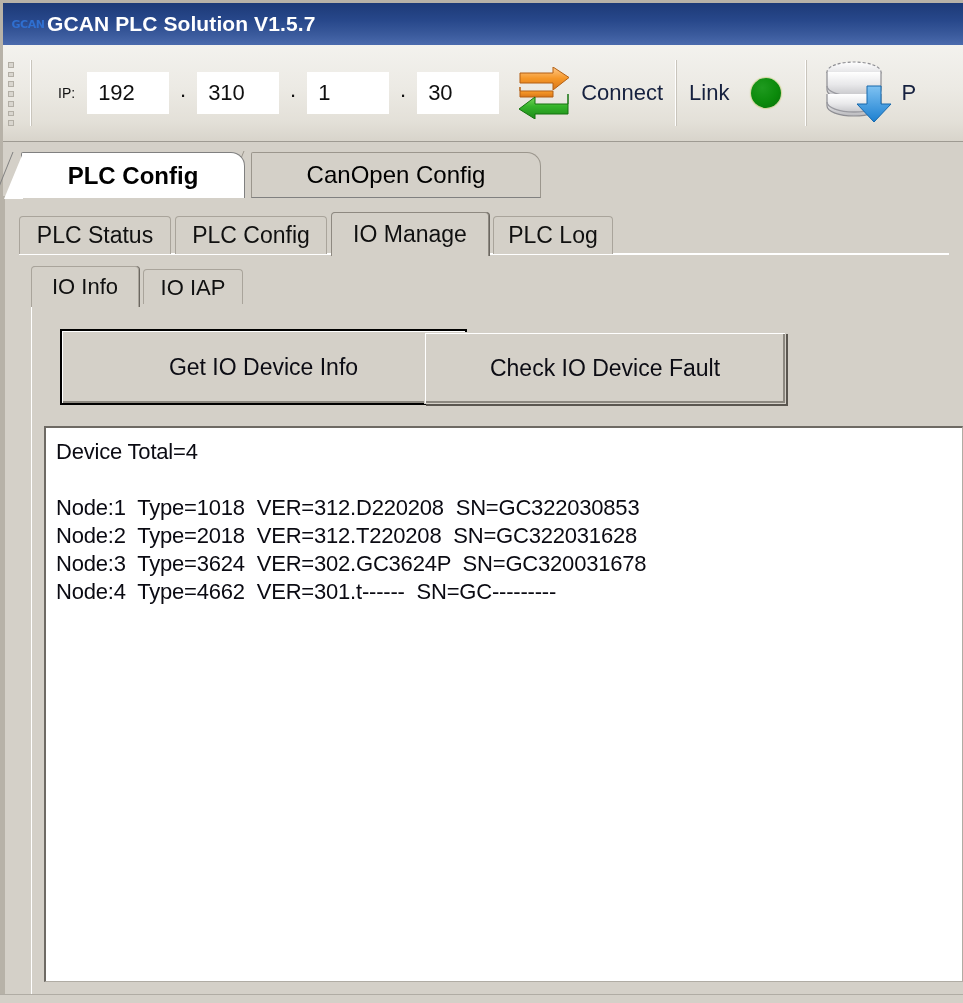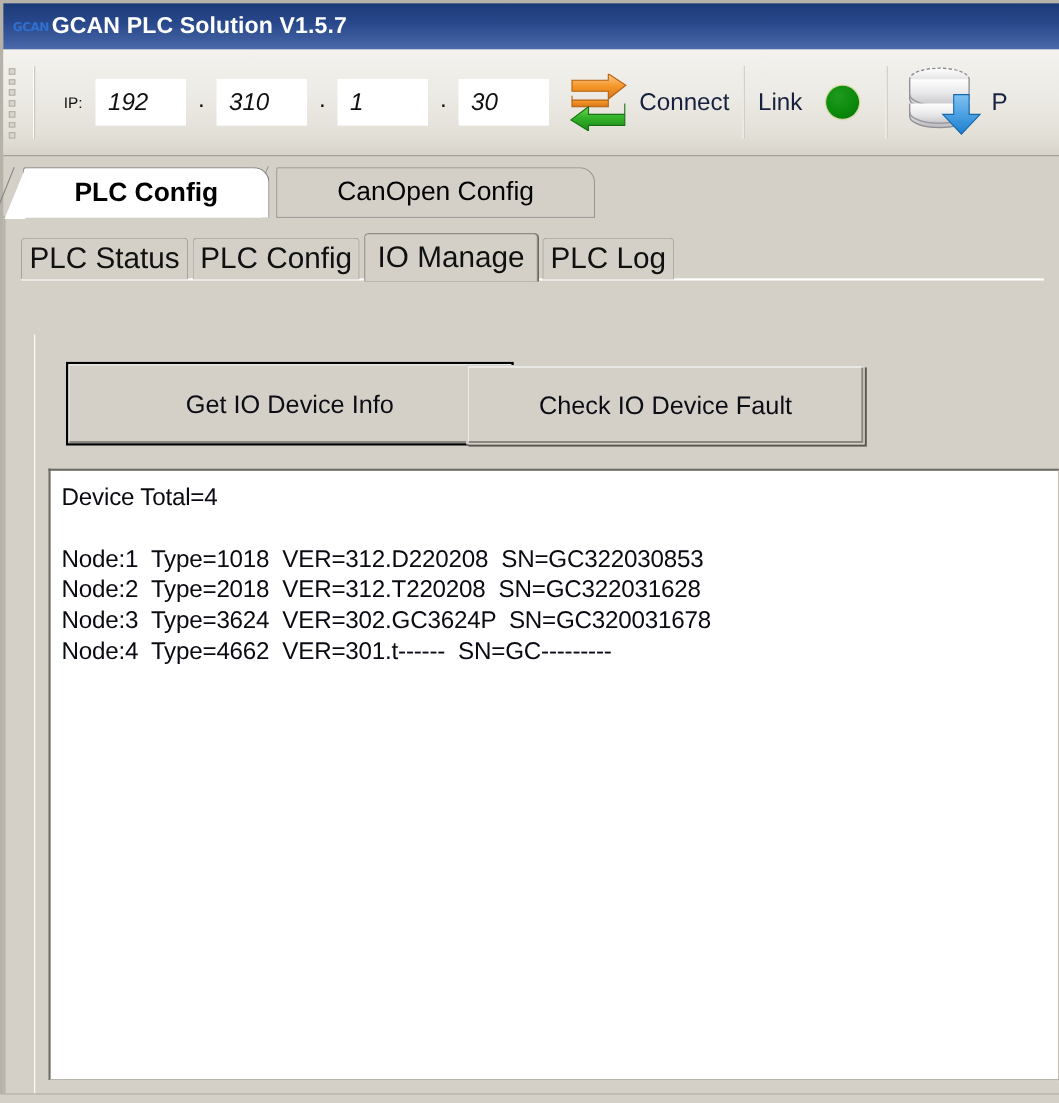--- a/index.html
+++ b/index.html
@@ -126,21 +126,20 @@
     height: 42px;
     background: #ffffff;
     border: 1px solid #ffffff;
     box-sizing: border-box;
     display: flex;
     align-items: center;
     padding-left: 10px;
     font-size: 22px;
     color: #101010;
     flex: 0 0 auto;
-    font-style: italic;
   }
   .ip-dot {
     width: 28px;
     text-align: center;
     font-size: 22px;
     color: #101010;
     flex: 0 0 auto;
     line-height: 1;
     padding-bottom: 6px;
   }
@@ -297,21 +296,21 @@
     top: 4px;
     height: 38px;
     background: #d4d0c8;
     border: 1px solid #a9a49b;
     border-bottom: none;
     border-radius: 4px 4px 0 0;
     box-sizing: border-box;
     display: flex;
     align-items: center;
     justify-content: center;
-    font-size: 27px;
+    font-size: 23px;
     color: #101010;
     white-space: nowrap;
     padding: 0 12px;
   }
   .subtab.sel {
     top: 0;
     height: 44px;
     border: 1px solid #8e8981;
     border-bottom: none;
     background: #d4d0c8;
@@ -539,20 +538,25 @@
   <div class="page-body">
 
     <div class="subtabs">
       <div class="subtab-baseline"></div>
       <div class="subtab" style="left:0px;width:152px;">PLC Status</div>
       <div class="subtab" style="left:156px;width:152px;">PLC Config</div>
       <div class="subtab sel" style="left:312px;width:158px;">IO Manage</div>
       <div class="subtab" style="left:474px;width:120px;">PLC Log</div>
     </div>
 
+    <div class="subtabs2">
+      <div class="subtab2-baseline"></div>
+      <div class="subtab2 sel" style="left:0px;width:108px;">IO Info</div>
+      <div class="subtab2" style="left:112px;width:100px;">IO IAP</div>
+    </div>
 
     <div class="inner-panel">
       <div class="btn btn-get">Get IO Device Info</div>
       <div class="btn btn-check">Check IO Device Fault</div>
 
       <div class="log-area">
         <pre class="log-text">Device Total=4
 
 Node:1  Type=1018  VER=312.D220208  SN=GC322030853
 Node:2  Type=2018  VER=312.T220208  SN=GC322031628

